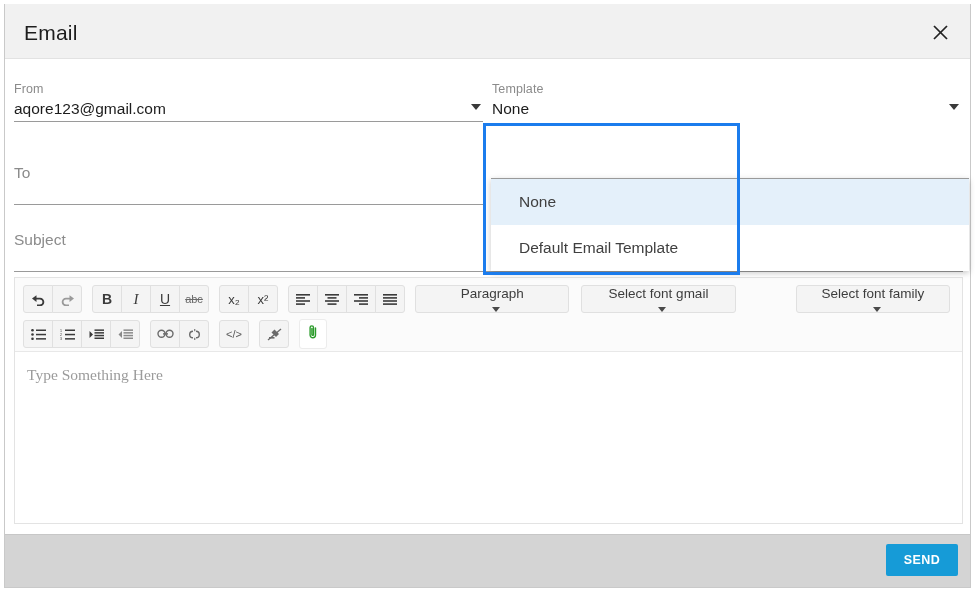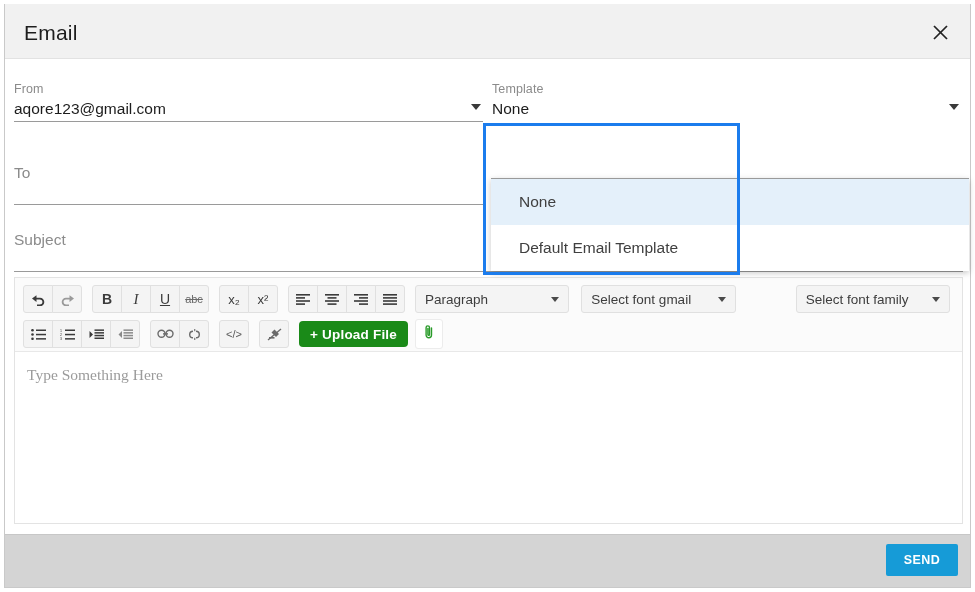--- a/index.html
+++ b/index.html
@@ -189,20 +189,21 @@
     border-radius:3px;
     display:flex;
     align-items:center;
     justify-content:space-between;
     padding:0 9px;
     font-size:13.5px;
     color:#3d3d3d;
     margin-right:12px;
     box-sizing:border-box;
     cursor:pointer;
+    flex-direction:column;
   }
   #sel-paragraph{width:172px;}
   #sel-fontsize{width:172px;}
   #sel-fontfamily{width:172px;margin-left:48px;}
   .sel-caret{
     width:0;height:0;
     border-left:4.5px solid transparent;
     border-right:4.5px solid transparent;
     border-top:5.5px solid #4a4a4a;
     margin-left:8px;
@@ -505,21 +506,20 @@
               <span>
                 <svg width="15" height="13" viewBox="0 0 15 13">
                   <path d="M7.5 1.5 L12 6 L9 9 L4.5 4.5 Z" fill="#6a6a6a"></path>
                   <rect x="2" y="9" width="5.5" height="1.6" fill="#6a6a6a"></rect>
                   <line x1="1" y1="12" x2="14" y2="1" stroke="#6a6a6a" stroke-width="1.3"></line>
                 </svg>
               </span>
             </div>
           </div>
 
-          <button class="upload-btn">+ Upload File</button>
 
           <div class="clip-btn">
             <span>
               <svg width="13" height="16" viewBox="0 0 13 16">
                 <path d="M8.5 4 v7 a2.7 2.7 0 0 1 -5.4 0 V3.6 a1.7 1.7 0 0 1 3.4 0 V10.5 a0.8 0.8 0 0 1 -1.6 0 V4.4" stroke="#2a9b2a" stroke-width="1.4" fill="none" stroke-linecap="round"></path>
               </svg>
             </span>
           </div>
         </div>
       </div>

